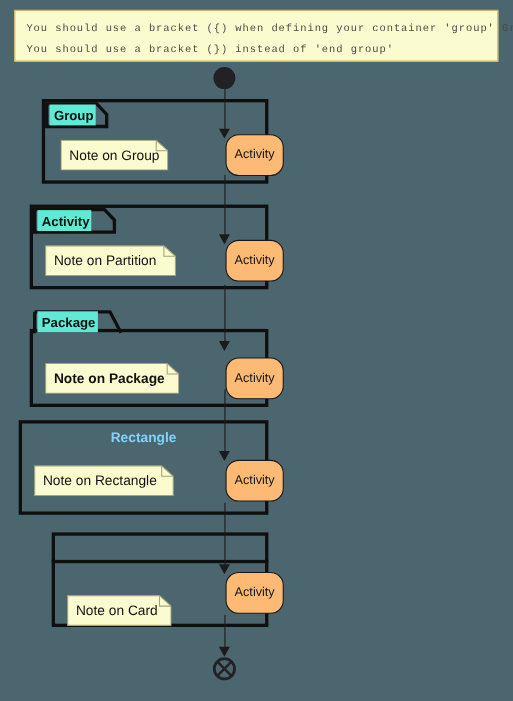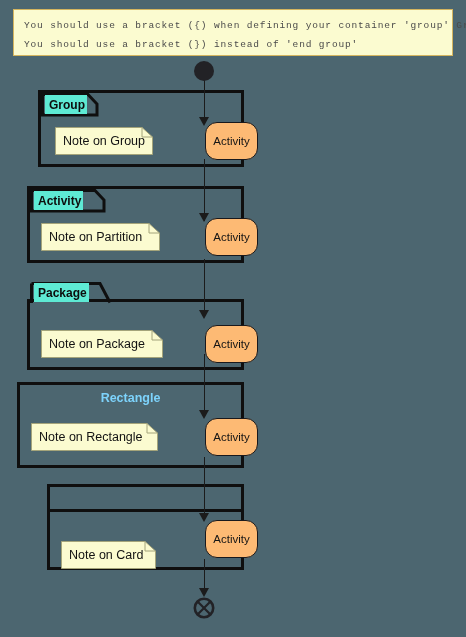--- a/index.html
+++ b/index.html
@@ -232,21 +232,21 @@
     </div>
   </div>
 
   <div class="container-box" style="left:27px; top:299px; width:217px; height:71px;">
     <svg class="tab-svg" width="86" height="24" viewBox="0 0 86 24" style="top:-20px;">
       <path d="M1.5,1.5 H70 L80,20.5" fill="none" stroke="#0f0f0f" stroke-width="3"></path>
       <path d="M1.5,1.5 V21" fill="none" stroke="#0f0f0f" stroke-width="3"></path>
     </svg>
     <div class="tab-label" style="left:4px; top:-19px;">Package</div>
 
-    <div class="note" style="left:11px; top:28px; width:104px; height:28px;">
+    <div class="note" style="left:11px; top:28px; width:104px; height:28px;font-weight:bold;">
       <svg width="122" height="28" viewBox="0 0 122 28" style="display:block;">
         <path d="M0.5,0.5 H111 L121.5,10 V27.5 H0.5 Z" fill="#fbfbd0" stroke="#a4a47a" stroke-width="1"></path>
         <path d="M111,0.5 V10 H121.5" fill="none" stroke="#a4a47a" stroke-width="1"></path>
       </svg>
       <div class="note-label">Note on Package</div>
     </div>
 
     <div class="activity" style="left:150px; top:23px;">
       <span>Activity</span>
     </div>

